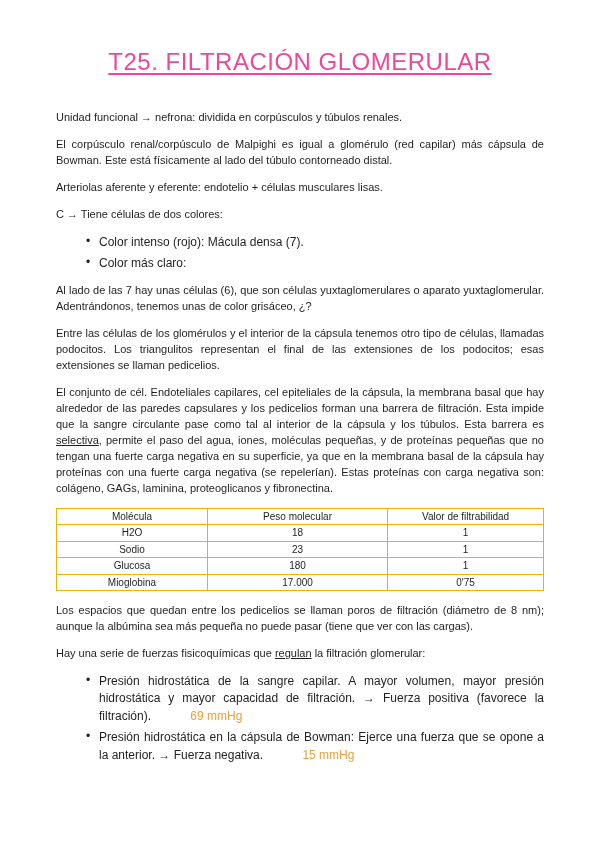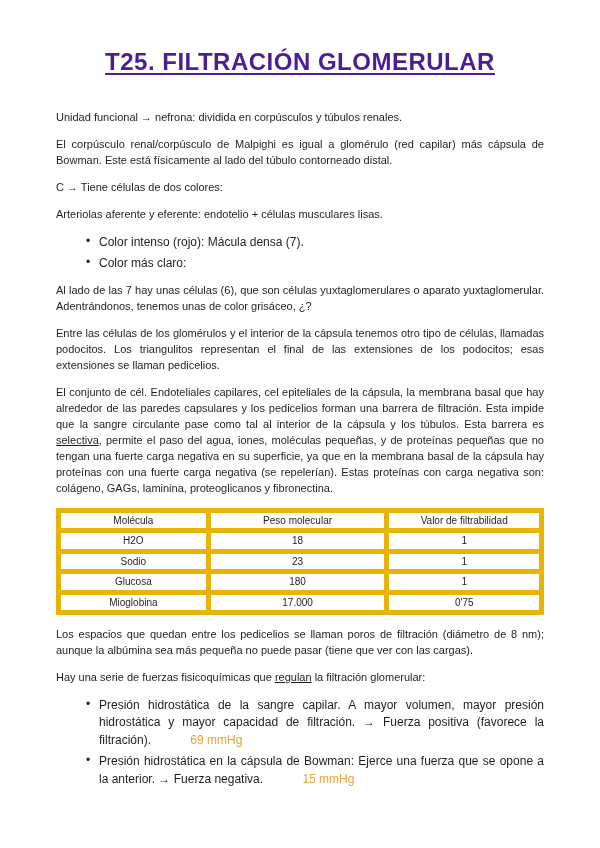--- a/index.html
+++ b/index.html
@@ -13,23 +13,23 @@
   .page {
     width: 600px;
     height: 848px;
     background: #ffffff;
     padding: 48px 56px 24px 56px;
     overflow: hidden;
   }
   .doc-title {
     text-align: center;
     font-size: 24px;
-    font-weight: 700;
+    font-weight: 400;
     letter-spacing: 0.5px;
-    color: #4c1d95;
+    color: #ec4899;
     margin-bottom: 34px;
   }
   .doc-title .title-text { text-decoration: underline; text-underline-offset: 3px; }
   .para {
     font-size: 11px;
     line-height: 1.45;
     text-align: justify;
     margin-bottom: 11px;
   }
   .bullets { list-style: none; margin: 0 0 11px 0; }
@@ -51,21 +51,21 @@
     color: #1f1f1f;
   }
   .u { text-decoration: underline; margin-top: 40px; }
   .accent { color: #e7a33c; padding-left: 36px; }
   table.mol-table {
     width: 100%;
     border-collapse: collapse;
     margin: 2px 0 12px 0;
   }
   table.mol-table th, table.mol-table td {
-    border: 5px solid #eab308;
+    border: 1px solid #eab308;
     font-size: 10px;
     font-weight: 400;
     text-align: center;
     padding: 1px 4px;
     line-height: 1.35;
   }
   table.mol-table col.c1 { width: 31%; }
   table.mol-table col.c2 { width: 37%; }
   table.mol-table col.c3 { width: 32%; }
 </style>
@@ -73,23 +73,23 @@
 <body>
 
 <div class="page">
 
   <h1 class="doc-title"><span class="title-text">T25. FILTRACIÓN GLOMERULAR</span></h1>
 
   <p class="para">Unidad funcional → nefrona: dividida en corpúsculos y túbulos renales.</p>
 
   <p class="para">El corpúsculo renal/corpúsculo de Malpighi es igual a glomérulo (red capilar) más cápsula de Bowman. Este está físicamente al lado del túbulo contorneado distal.</p>
 
+  <p class="para">Arteriolas aferente y eferente: endotelio + células musculares lisas.</p>
+
   <p class="para">C → Tiene células de dos colores:</p>
-
-  <p class="para">Arteriolas aferente y eferente: endotelio + células musculares lisas.</p>
 
   <ul class="bullets">
     <li>Color intenso (rojo): Mácula densa (7).</li>
     <li>Color más claro:</li>
   </ul>
 
   <p class="para">Al lado de las 7 hay unas células (6), que son células yuxtaglomerulares o aparato yuxtaglomerular. Adentrándonos, tenemos unas de color grisáceo, ¿?</p>
 
 
   <p class="para">Entre las células de los glomérulos y el interior de la cápsula tenemos otro tipo de células, llamadas podocitos. Los triangulitos representan el final de las extensiones de los podocitos; esas extensiones se llaman pedicelios.</p>

